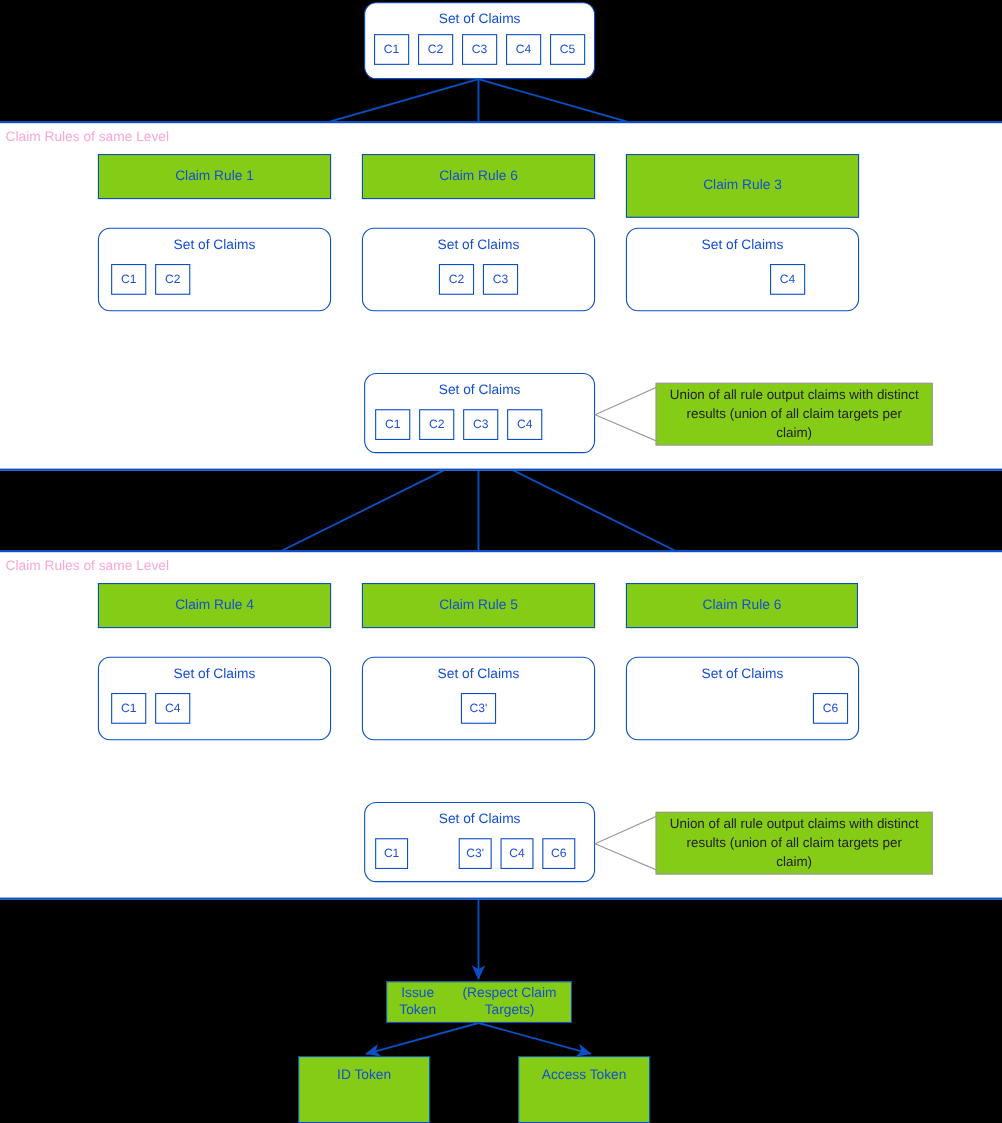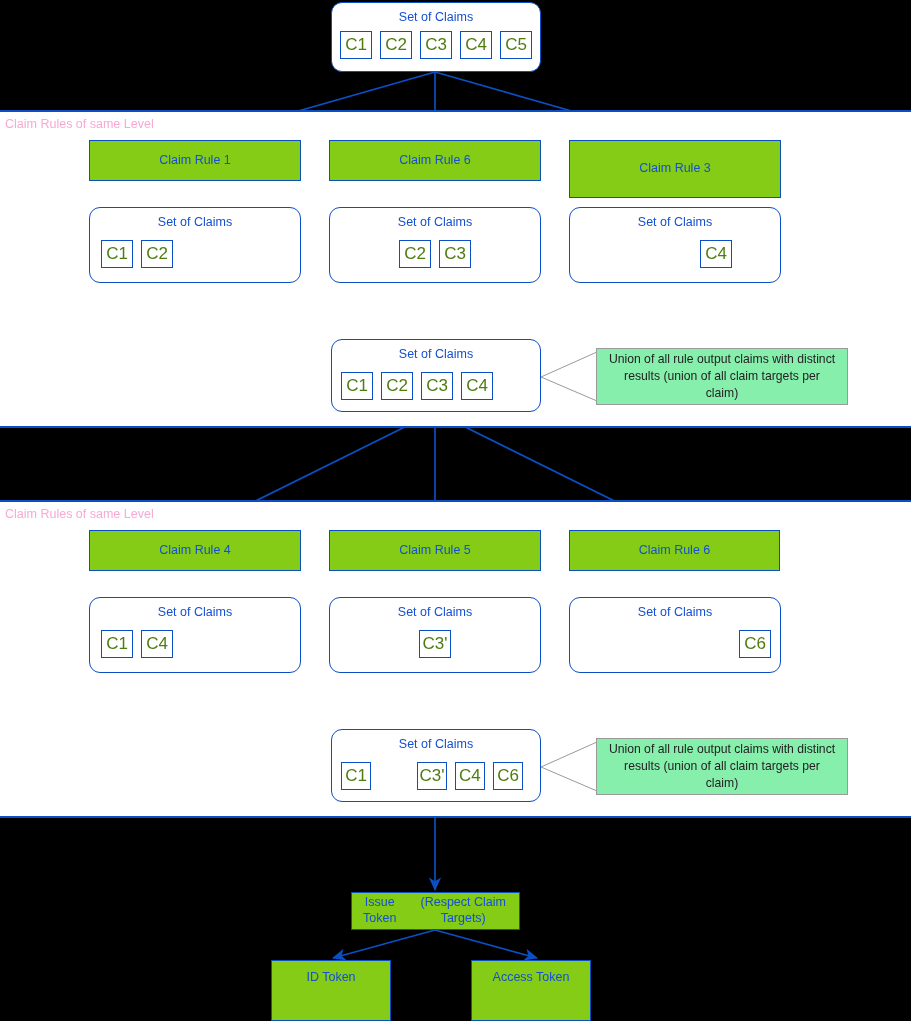--- a/index.html
+++ b/index.html
@@ -75,36 +75,36 @@
     display:flex;
     align-items:center;
     padding:0 11px;
     box-sizing:border-box;
   }
   .slot{
     width:32px;height:28px;
     margin-right:8px;
     box-sizing:border-box;
     display:flex;align-items:center;justify-content:center;
-    font-size:17px;
-    color:#4d7c0f;
+    font-size:11px;
+    color:#1d4ed8;
   }
   .slot.filled{border:1.6px solid #0b4fc4;background:#fff;}
   .slot.empty{border:none;}
   .cs-slots.center{justify-content:center;padding:0;}
   .cs-slots.center .slot{margin:0 4px;}
   .cs-slots.right{justify-content:flex-end;padding-right:20px;}
   .cs-slots.right .slot{margin:0;}
 
   
   .annot{
     position:absolute;
     box-sizing:border-box;
     border:1px solid #9a9a9a;
-    background:#86efac;
+    background:#84cc16;
     color:#222222;
     font-size:12.2px;
     line-height:1.38;
     display:flex;
     align-items:center;
     justify-content:center;
     text-align:center;
     padding:4px 10px;
   }
 

